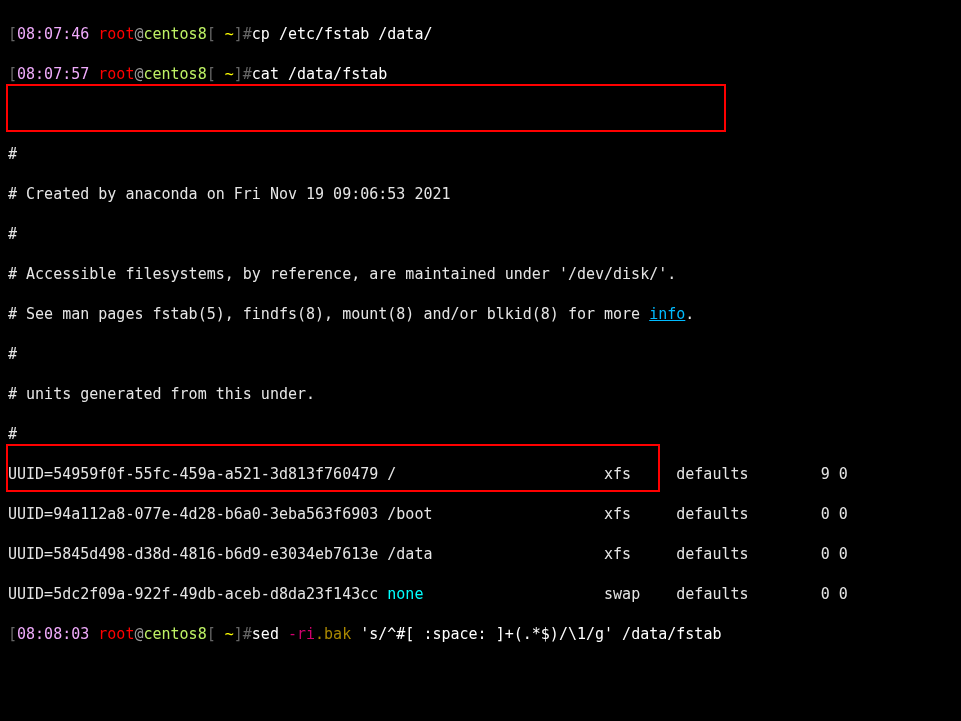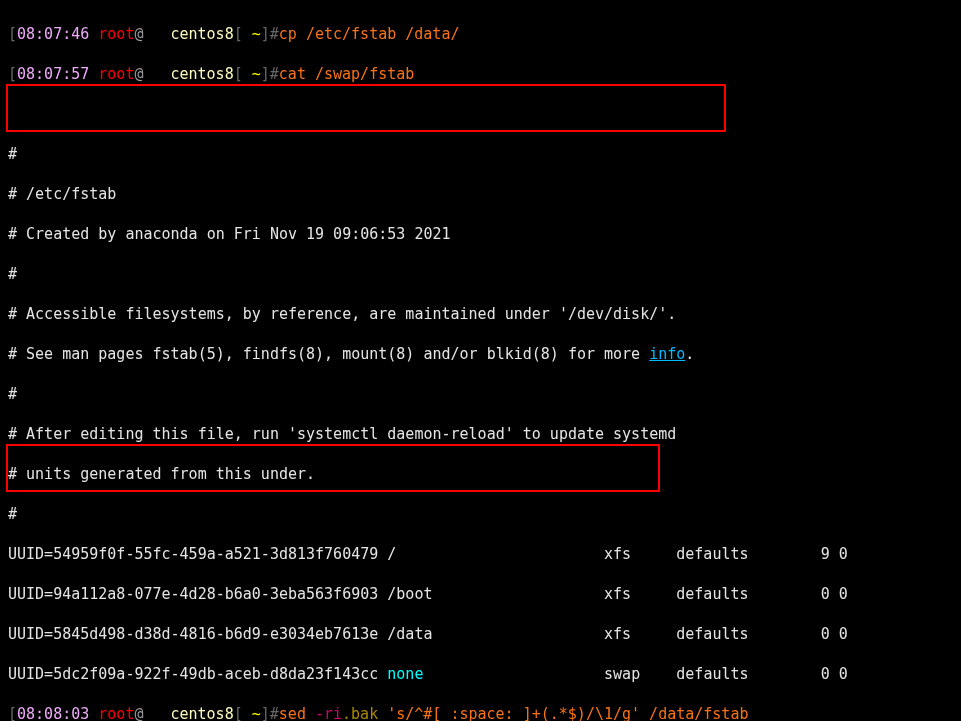--- a/index.html
+++ b/index.html
@@ -21,48 +21,46 @@
   }
   .line {
     height: 20px;
     white-space: pre;
   }
   
   .br { color: #666666; }   
   .ts { color: #f0abfc; }   
   .us { color: #ff0000; }   
   .at { color: #999999; }   
-  .hs { color: #fef9c3; padding-left: 27px; }   
+  .hs { color: #bef264; }   
   .pd { color: #ffff00; }   
-  .cmd{ color: #f97316; }
+  .cmd{ color: #ffffff; }
   .kw { color: #00ffff; }   
   .opt{ color: #d0006e; }
   .yel{ color: #aa8800; }
   .link{ color: #00bbff; text-decoration: underline; }
   .box {
     position: absolute;
     border: 2px solid #ff0000;
     pointer-events: none;
   }
 </style>
 </head>
 <body>
 
 <div class="terminal">
 <div class="line"><span class="br">[</span><span class="ts">08:07:46</span><span class="br"> </span><span class="us">root</span><span class="at">@</span><span class="hs">centos8</span><span class="br">[ </span><span class="pd">~</span><span class="br">]#</span><span class="cmd">cp /etc/fstab /data/</span></div>
-<div class="line"><span class="br">[</span><span class="ts">08:07:57</span><span class="br"> </span><span class="us">root</span><span class="at">@</span><span class="hs">centos8</span><span class="br">[ </span><span class="pd">~</span><span class="br">]#</span><span class="cmd">cat /swap/fstab</span></div>
+<div class="line"><span class="br">[</span><span class="ts">08:07:57</span><span class="br"> </span><span class="us">root</span><span class="at">@</span><span class="hs">centos8</span><span class="br">[ </span><span class="pd">~</span><span class="br">]#</span><span class="cmd">cat /data/fstab</span></div>
 <div class="line"></div>
 <div class="line">#</div>
-<div class="line"># /etc/fstab</div>
 <div class="line"># Created by anaconda on Fri Nov 19 09:06:53 2021</div>
 <div class="line">#</div>
 <div class="line"># Accessible filesystems, by reference, are maintained under '/dev/disk/'.</div>
 <div class="line"><span># See man pages fstab(5), findfs(8), mount(8) and/or blkid(8) for more </span><span class="link">info</span><span>.</span></div>
 <div class="line">#</div>
-<div class="line"># After editing this file, run 'systemctl daemon-reload' to update systemd</div>
 <div class="line"># units generated from this under.</div>
 <div class="line">#</div>
 <div class="line">UUID=54959f0f-55fc-459a-a521-3d813f760479 /                       xfs     defaults        9 0</div>
 <div class="line">UUID=94a112a8-077e-4d28-b6a0-3eba563f6903 /boot                   xfs     defaults        0 0</div>
 <div class="line">UUID=5845d498-d38d-4816-b6d9-e3034eb7613e /data                   xfs     defaults        0 0</div>
 <div class="line"><span>UUID=5dc2f09a-922f-49db-aceb-d8da23f143cc </span><span class="kw">none</span><span>                    swap    defaults        0 0</span></div>
 <div class="line"><span class="br">[</span><span class="ts">08:08:03</span><span class="br"> </span><span class="us">root</span><span class="at">@</span><span class="hs">centos8</span><span class="br">[ </span><span class="pd">~</span><span class="br">]#</span><span class="cmd">sed </span><span class="opt">-ri</span><span class="yel">.bak</span><span class="cmd"> 's/^#[ :space: ]+(.*$)/\1/g' /data/fstab</span></div>
 
 
 

